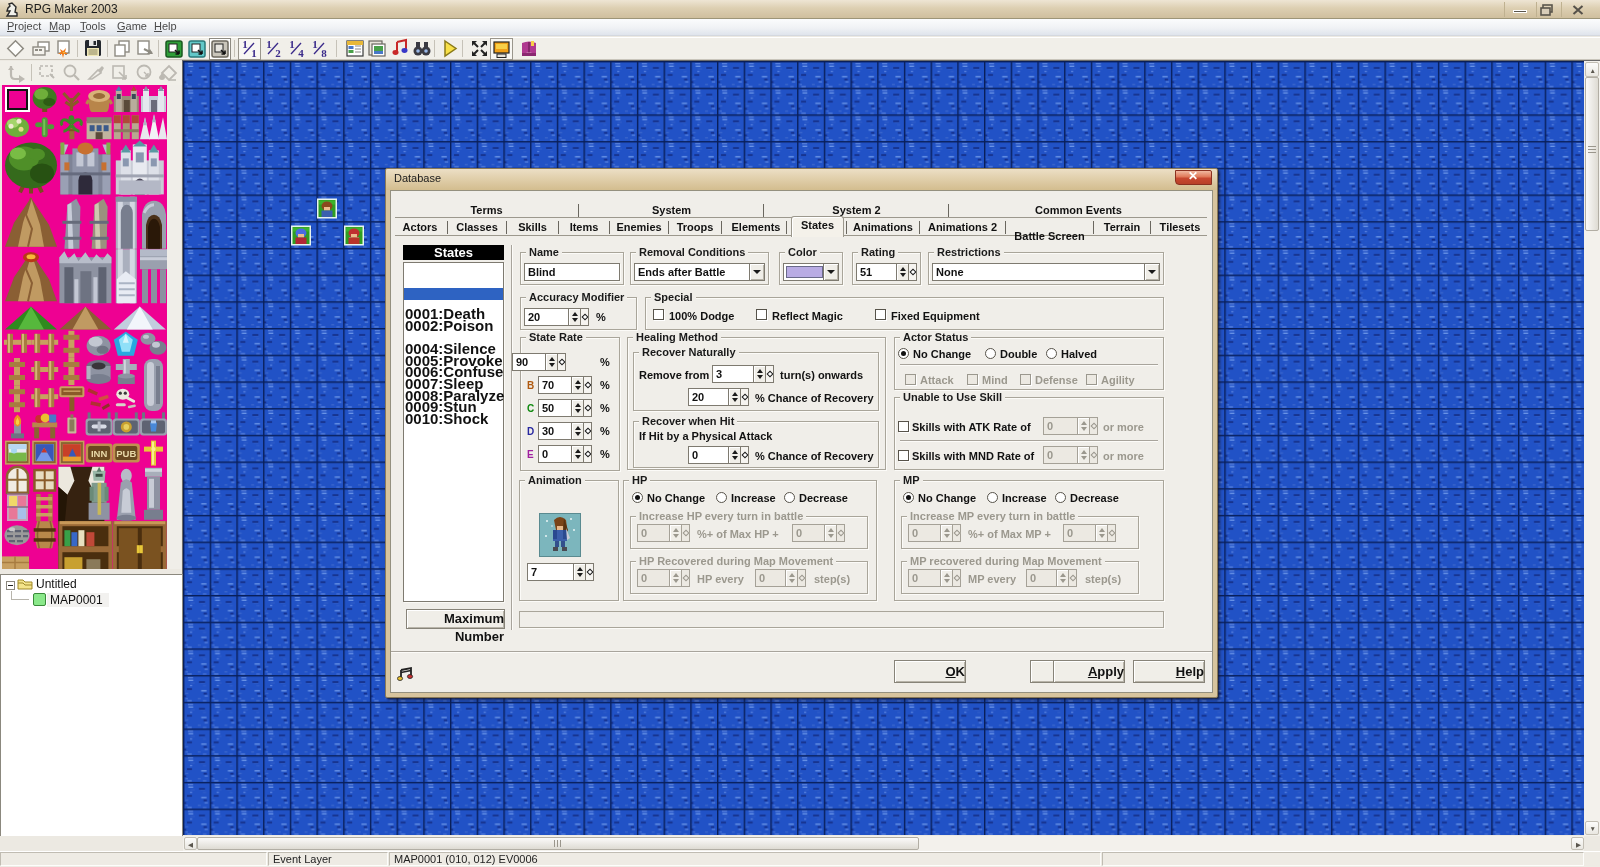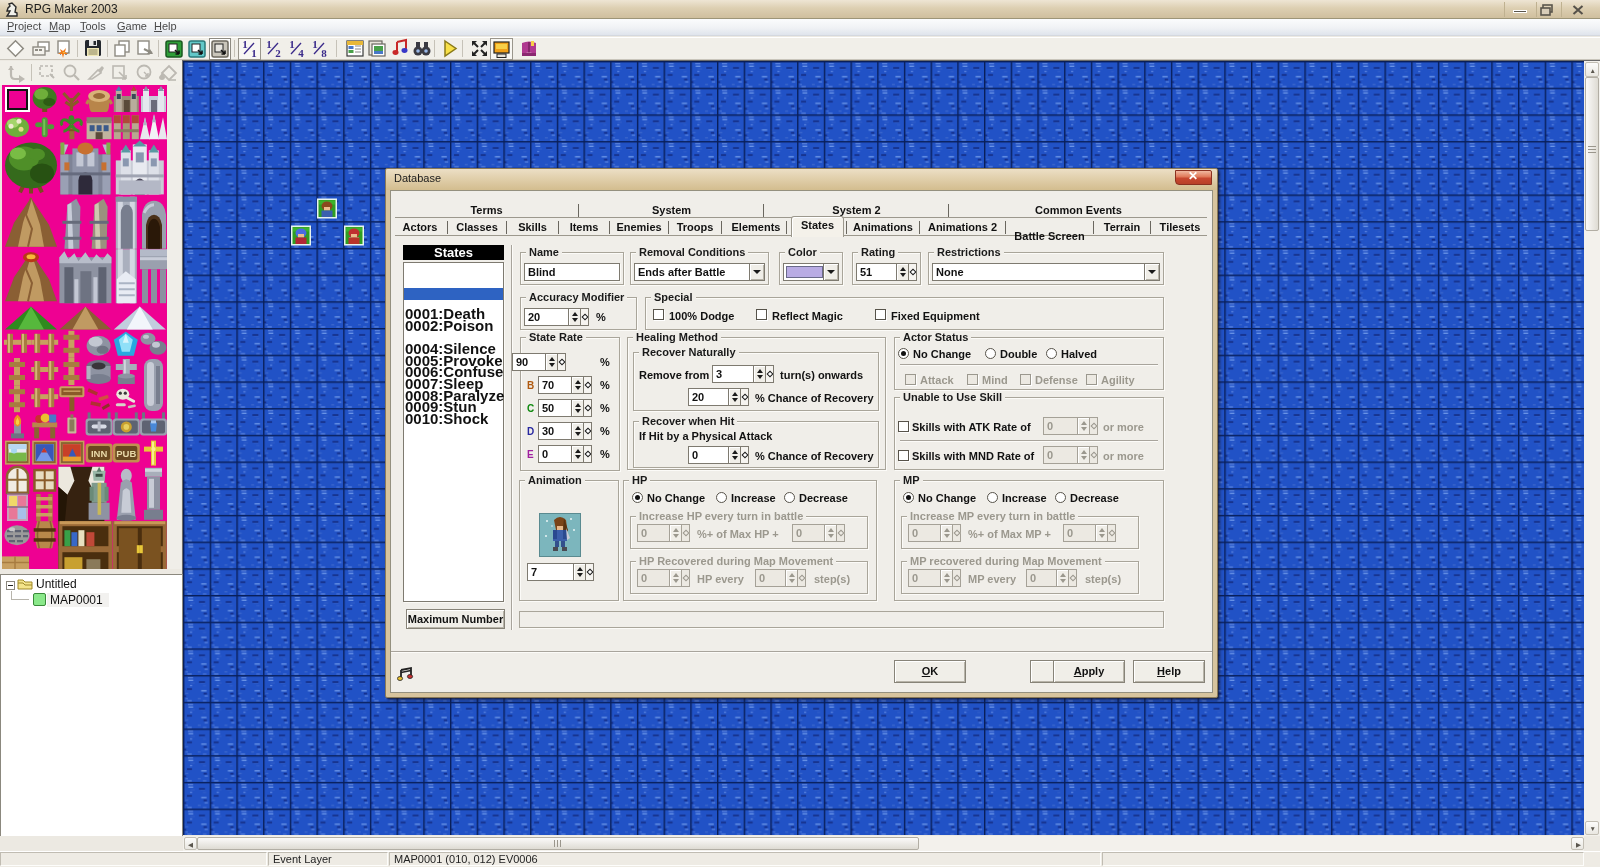--- a/index.html
+++ b/index.html
@@ -69,21 +69,21 @@
 .spin.dis .sd { background:#ece9e2; border-color:#a5a197; }
 .spin.dis .sd::after { border-color:#9b988e; background:#ece9e2; }
 .cb { position:absolute; width:11px; height:11px; background:#fff; border:1px solid #57534a; box-shadow:1px 1px 0 #fff; }
 .cb.dis { border-color:#9b988e; background:#ece9e2; }
 .rb { position:absolute; width:11px; height:11px; background:#fff; border:1px solid #57534a; border-radius:50%; }
 .rb.sel::after { content:""; position:absolute; left:2px; top:2px; width:5px; height:5px; border-radius:50%; background:#111; }
 .combo { position:absolute; height:18px; background:#fff; border:1px solid #7e7a70; }
 .combo .cv { position:absolute; left:3px; top:2px; font-size:11px; font-weight:bold; color:#111; }
 .combo .cbtn { position:absolute; right:0px; top:0px; width:15px; height:16px; background:#f0eee8; border-left:1px solid #7e7a70; box-shadow:inset 1px 1px 0 #fff, inset -1px -1px 0 #b8b4a9; }
 .combo .cbtn::after { content:""; position:absolute; left:3px; top:6px; border-left:4px solid transparent; border-right:4px solid transparent; border-top:4.5px solid #1a1a1a; }
-.btn { position:absolute; background:#f0eee8; border:1px solid #878378; box-shadow:inset 1px 1px 0 #fff, inset -1px -1px 0 #b8b4a9; font-size:11px; font-weight:bold; color:#111; text-align:center; }
+.btn { position:absolute; background:#f0eee8; border:1px solid #878378; box-shadow:inset 1px 1px 0 #fff, inset -1px -1px 0 #b8b4a9; font-size:13px; font-weight:bold; color:#111; text-align:right; }
 .etchV { position:absolute; width:1px; background:#a8a49c; box-shadow:1px 0 0 #fcfbf8; }
 .etchH { position:absolute; height:1px; background:#a8a49c; box-shadow:0 1px 0 #fcfbf8; }
 .li { position:absolute; left:405px; font-size:15px; font-weight:bold; color:#111; white-space:nowrap;margin-top:40px; }
 </style>
 </head>
 <body>
 <div class="abs" id="titlebar"></div>
 
 <svg class="abs" style="left:4px;top:2px" width="16" height="15">
 <path d="M3 14 L13 14 L13 11 L11 10 L12 5 L8 1 L5 2 L6 4 L4 6 L3 9 L6 9 L5 11 Z" fill="#f0f0ea" stroke="#2a2a2a" stroke-width="1.4"></path>

